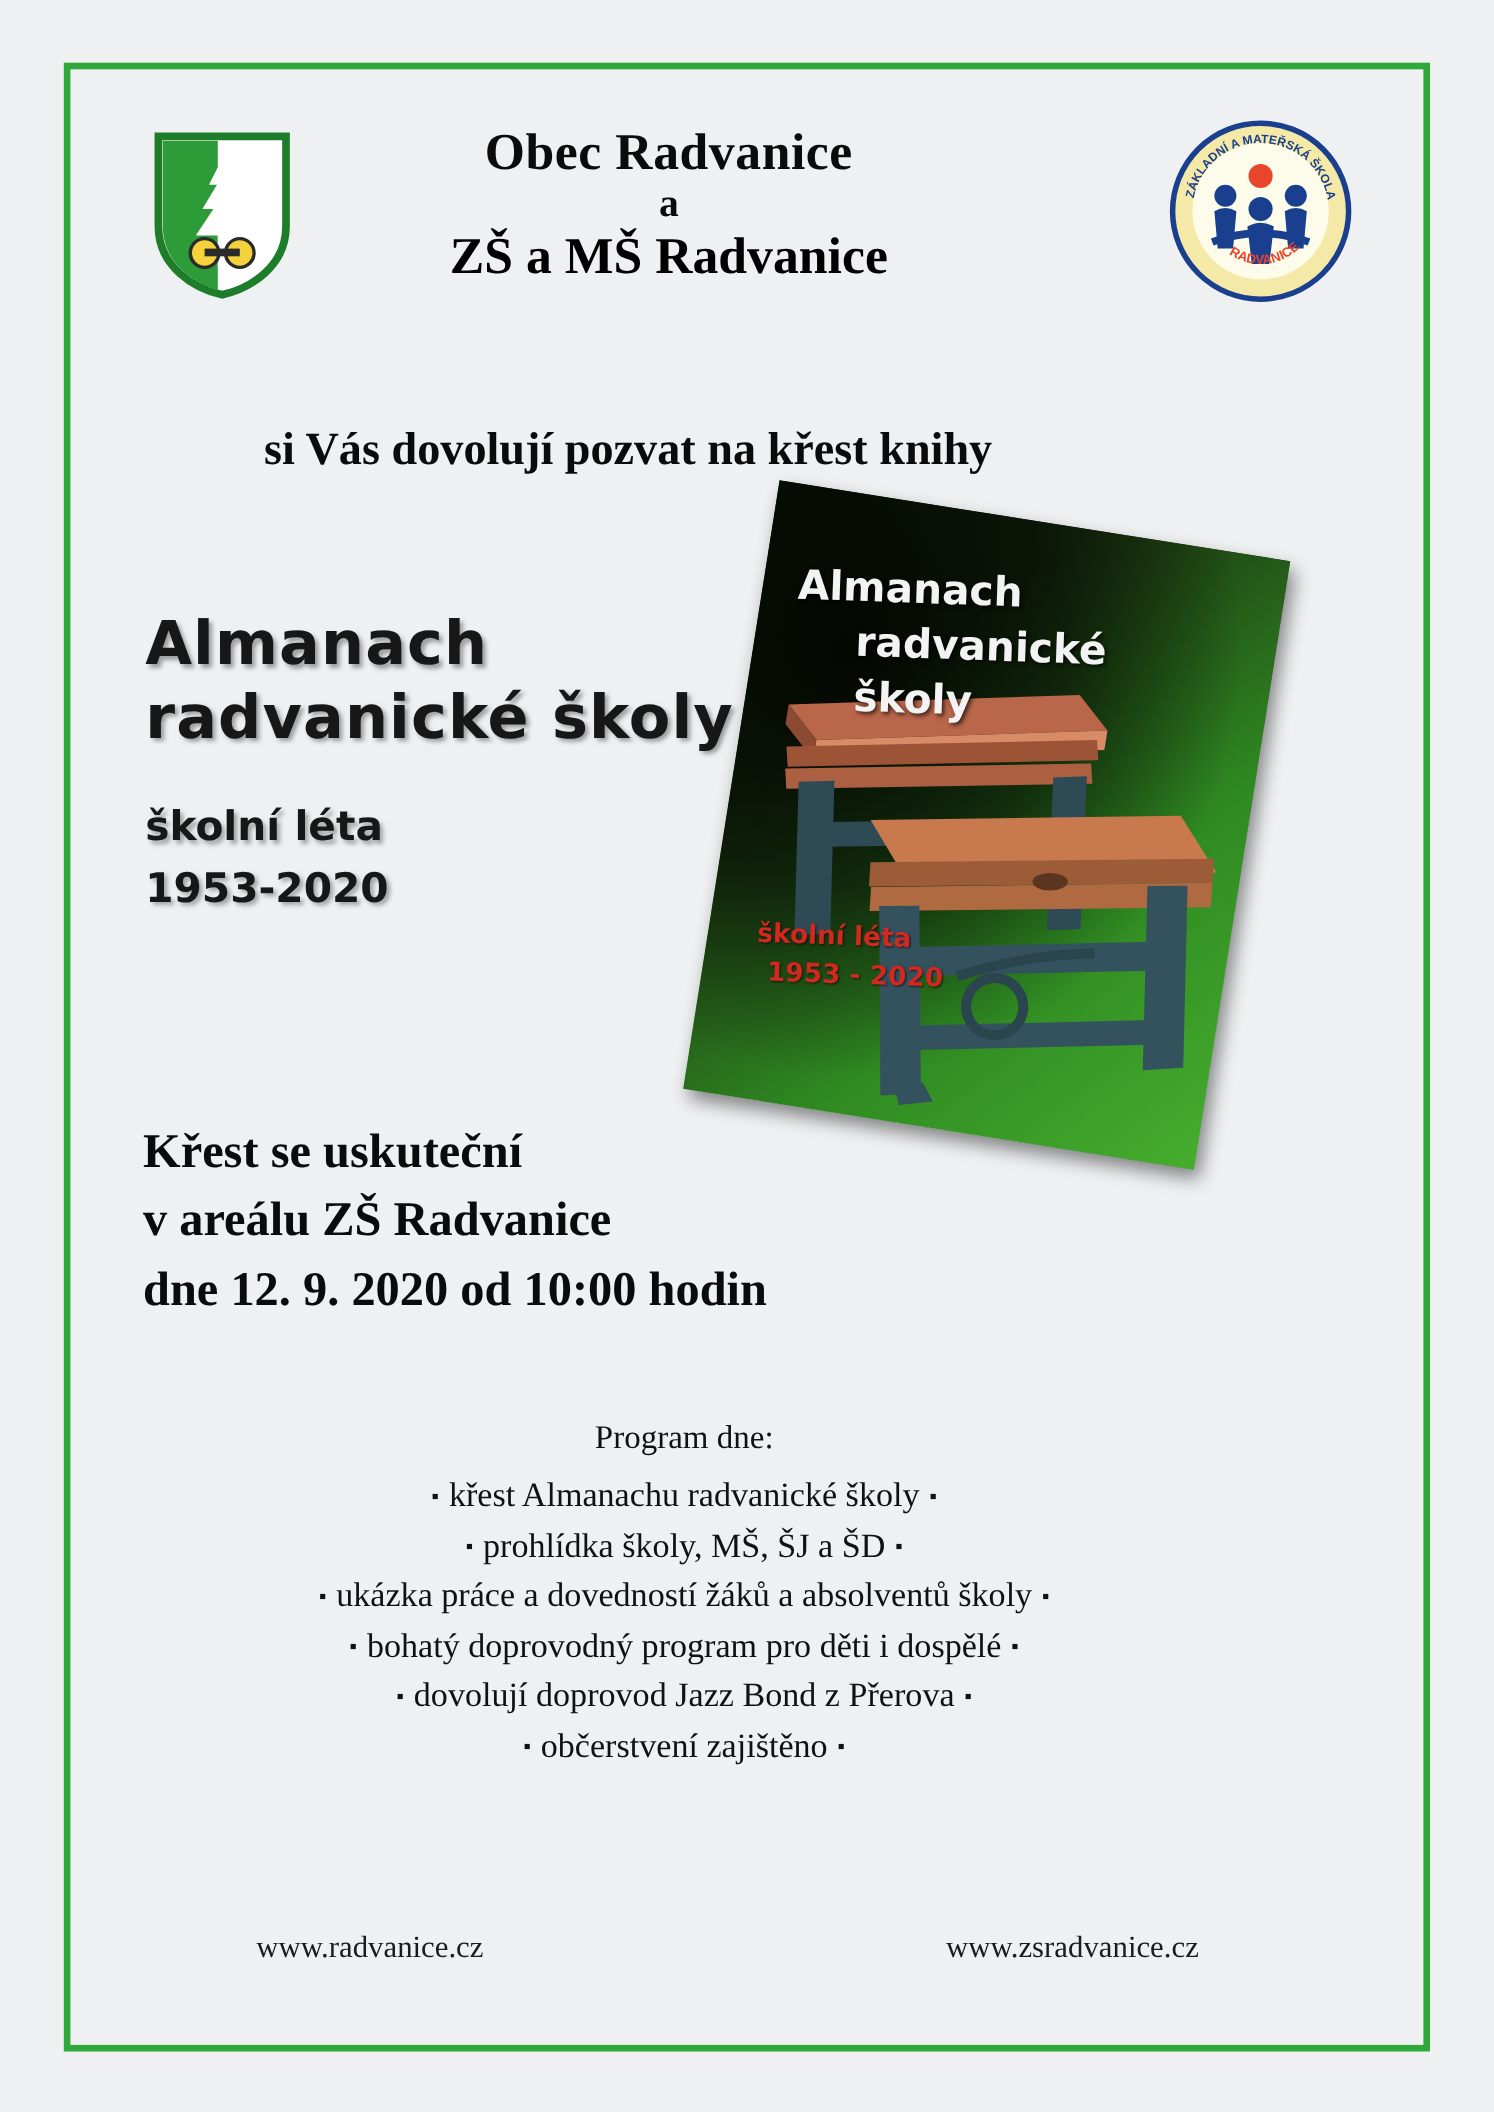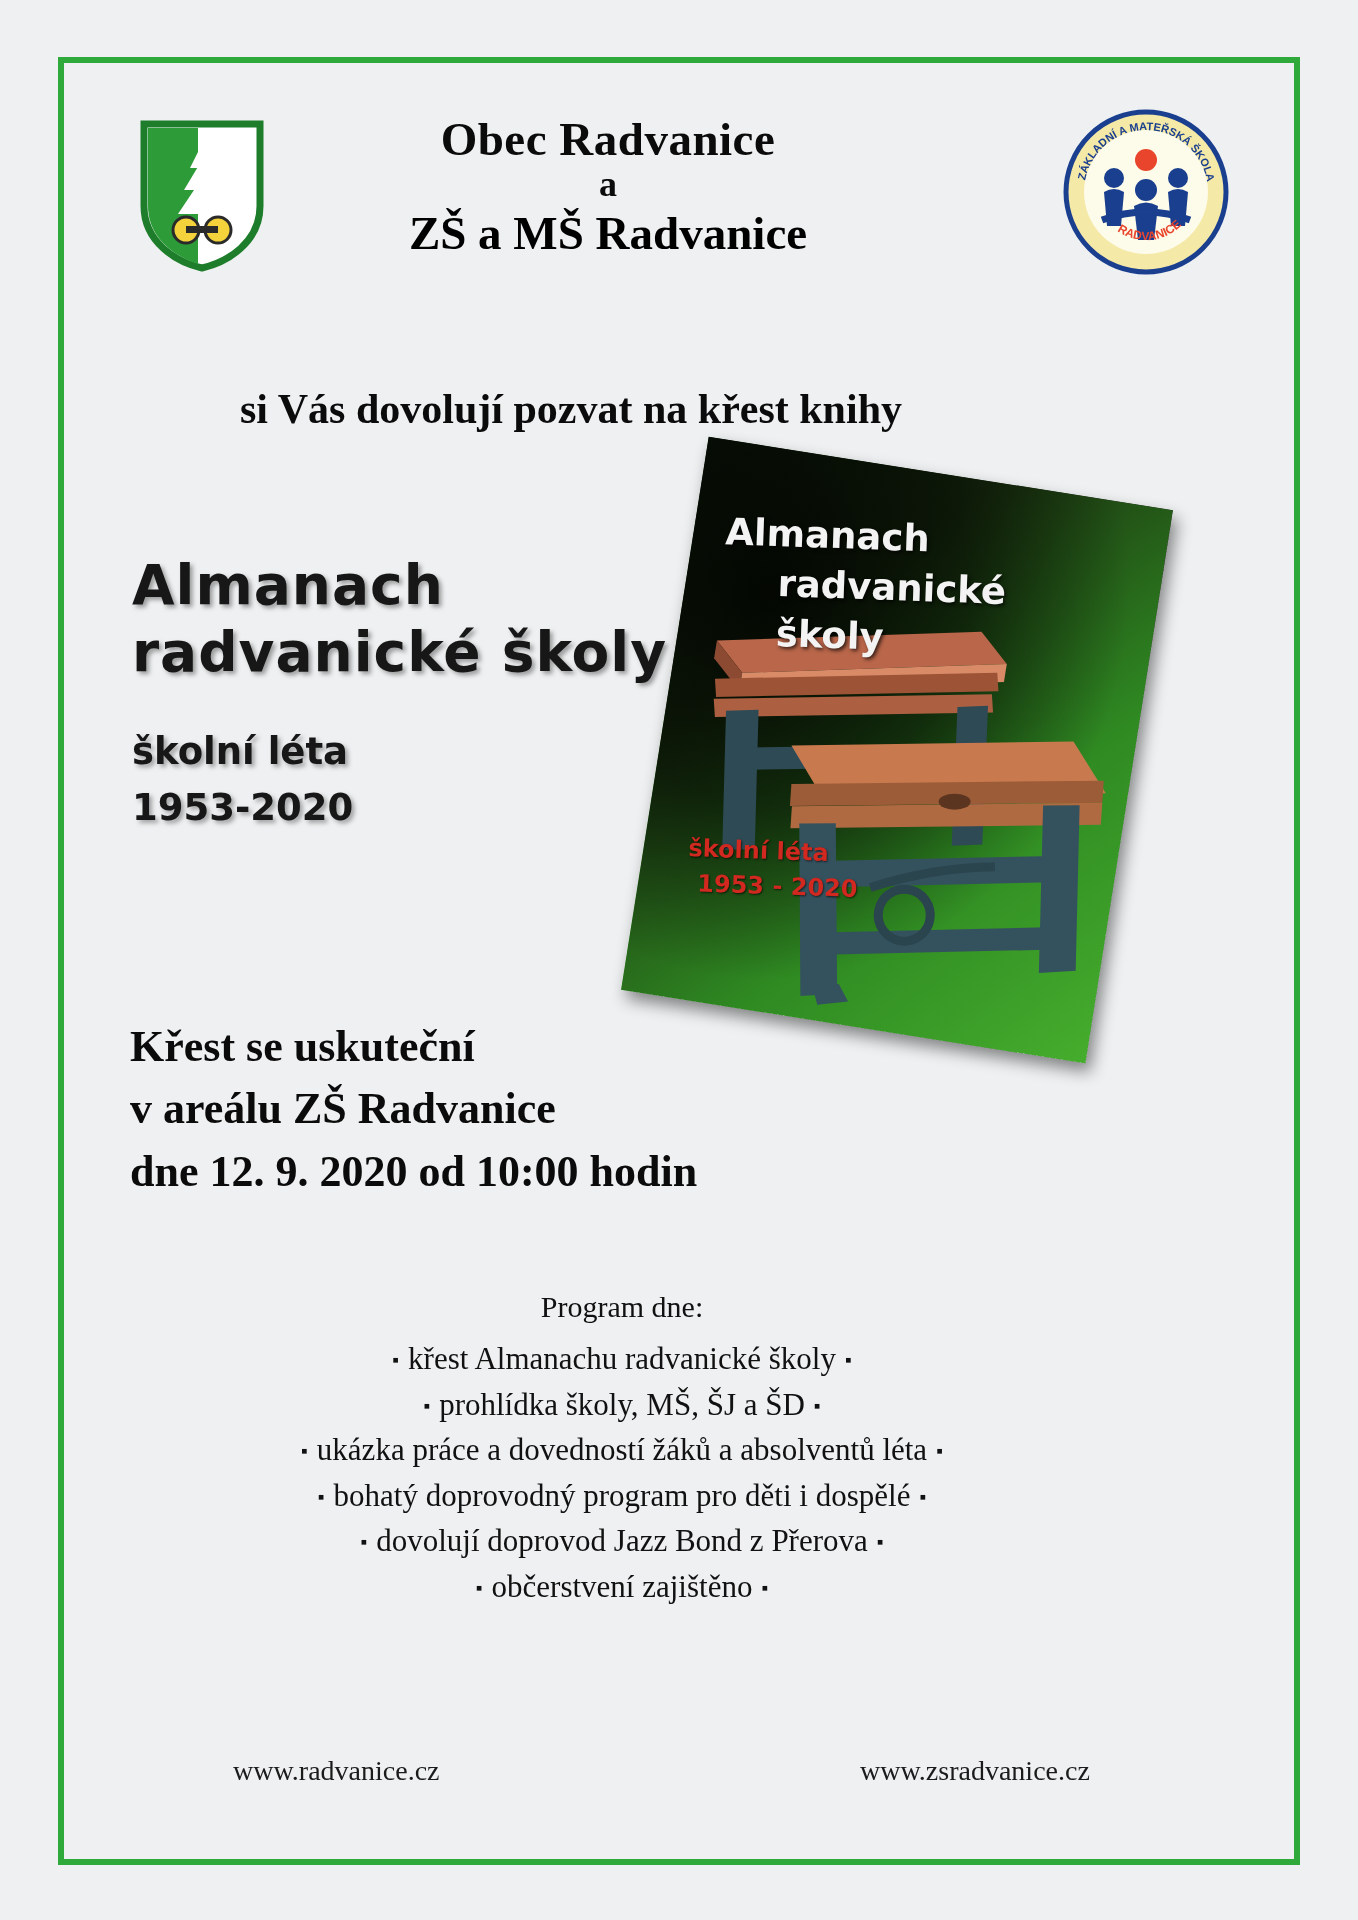--- a/index.html
+++ b/index.html
@@ -342,21 +342,21 @@
   <div class="program">
     <div class="program-head">Program dne:</div>
     <ul>
       <li>
         <span class="bullet">▪</span><span>křest Almanachu radvanické školy</span><span class="bullet">▪</span>
       </li>
       <li>
         <span class="bullet">▪</span><span>prohlídka školy, MŠ, ŠJ a ŠD</span><span class="bullet">▪</span>
       </li>
       <li>
-        <span class="bullet">▪</span><span>ukázka práce a dovedností žáků a absolventů léta</span><span class="bullet">▪</span>
+        <span class="bullet">▪</span><span>ukázka práce a dovedností žáků a absolventů školy</span><span class="bullet">▪</span>
       </li>
       <li>
         <span class="bullet">▪</span><span>bohatý doprovodný program pro děti i dospělé</span><span class="bullet">▪</span>
       </li>
       <li>
         <span class="bullet">▪</span><span>dovolují doprovod Jazz Bond z Přerova</span><span class="bullet">▪</span>
       </li>
       <li>
         <span class="bullet">▪</span><span>občerstvení zajištěno</span><span class="bullet">▪</span>
       </li>

